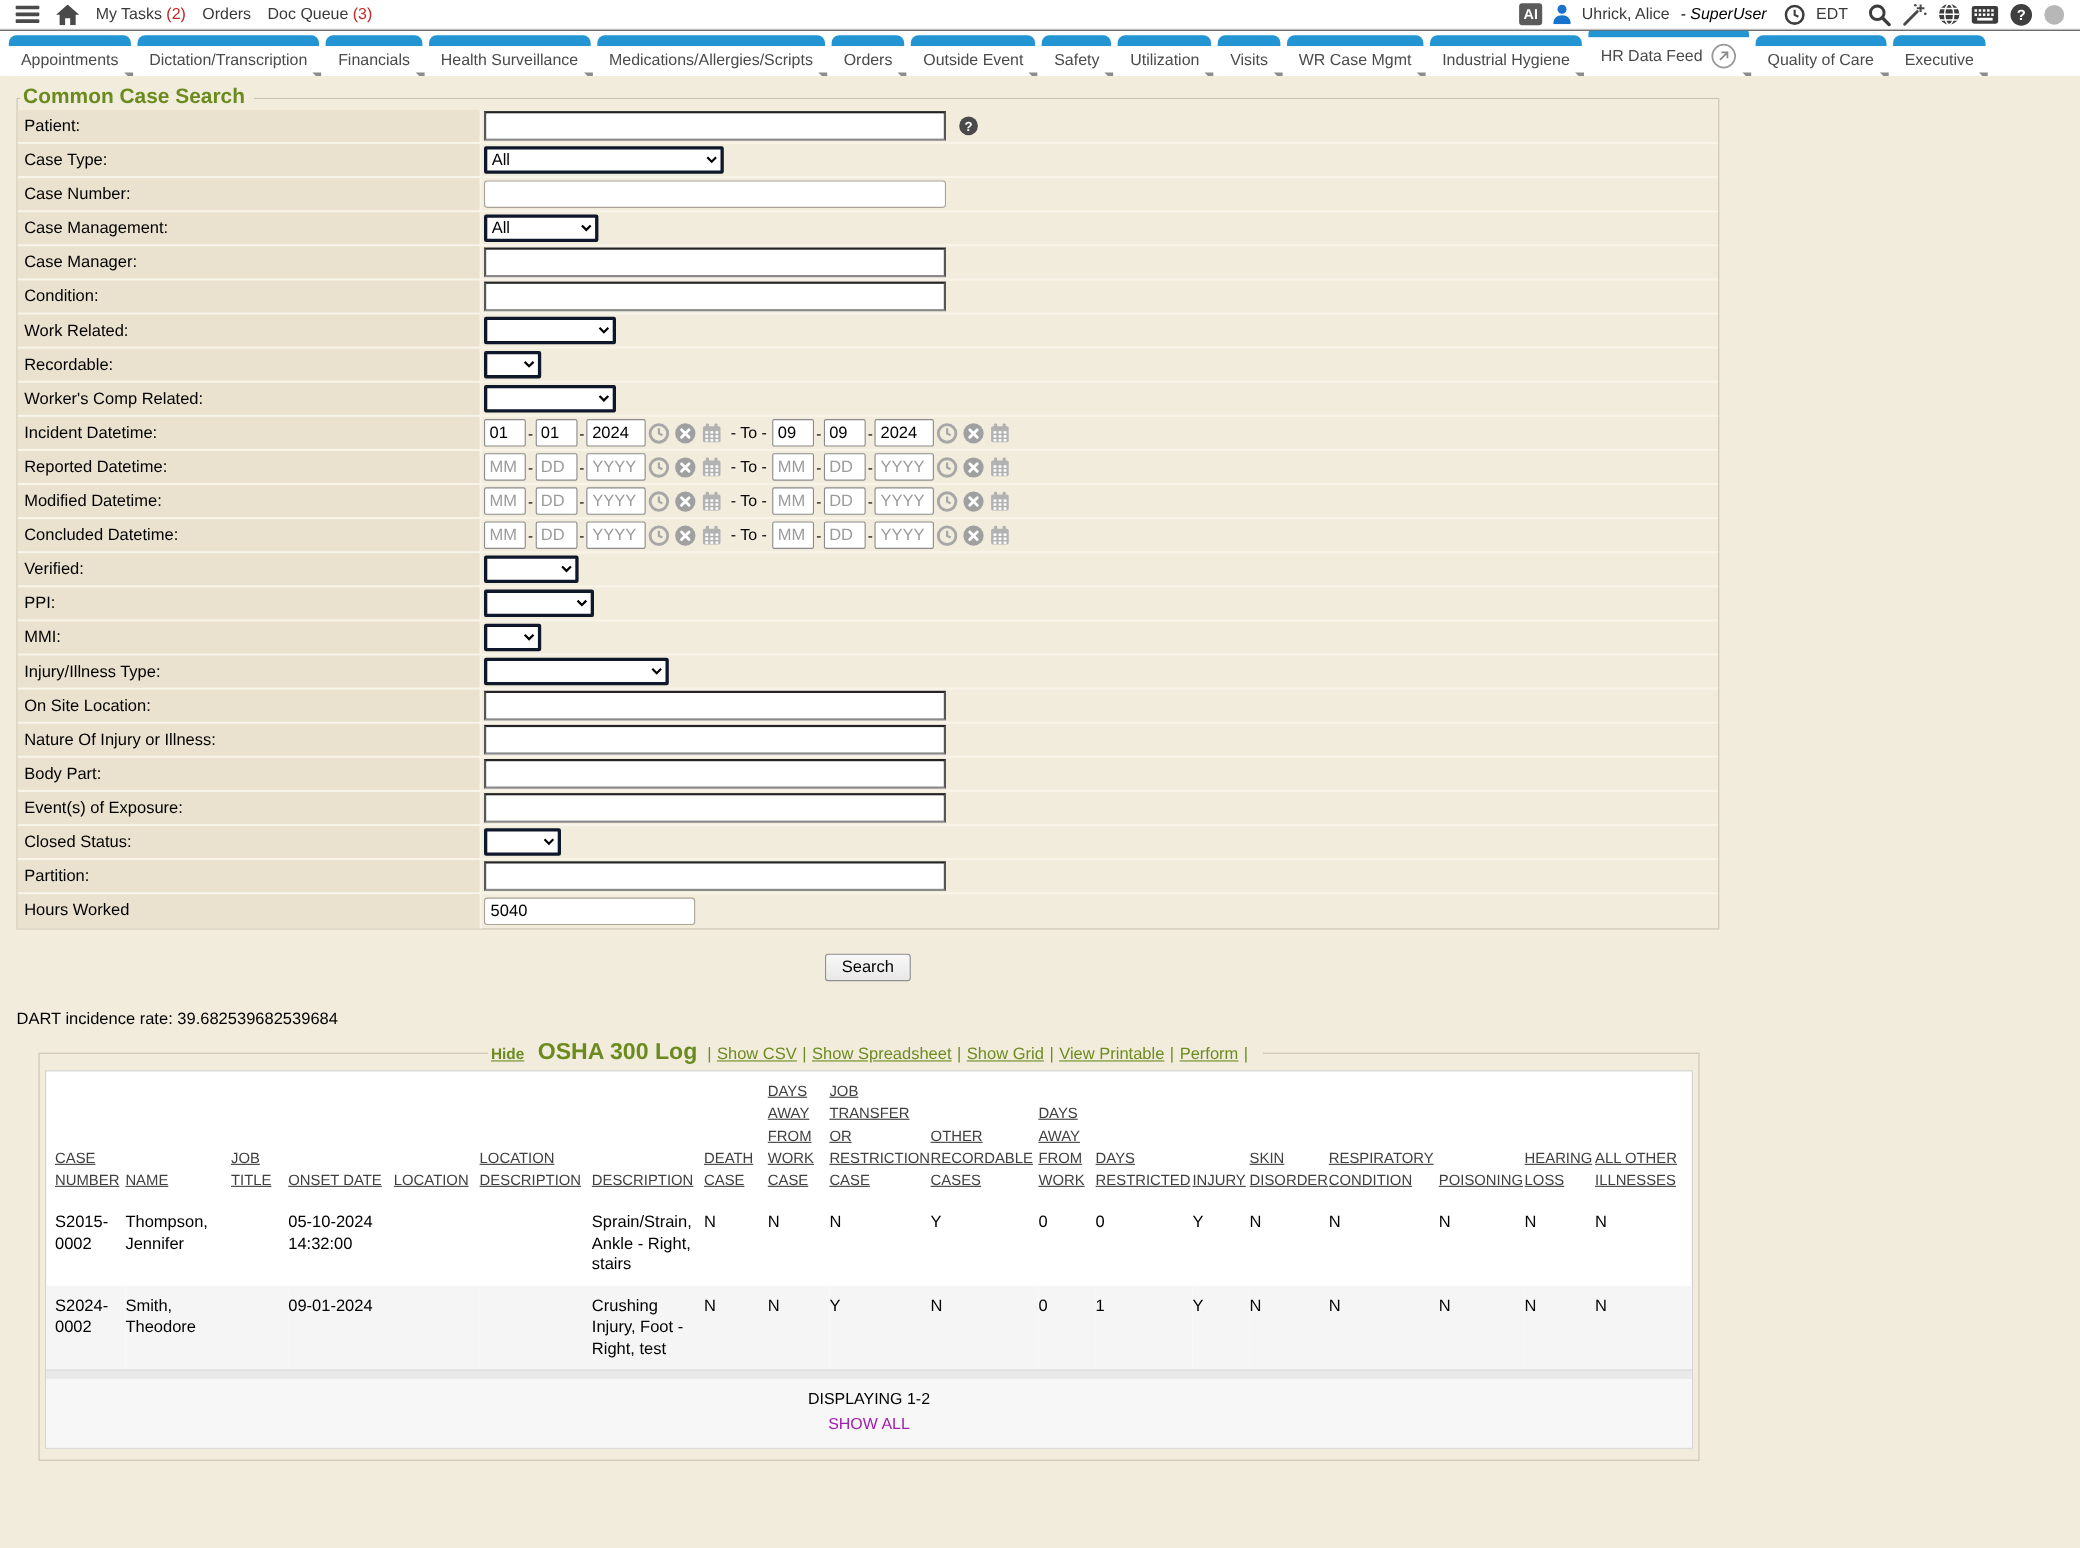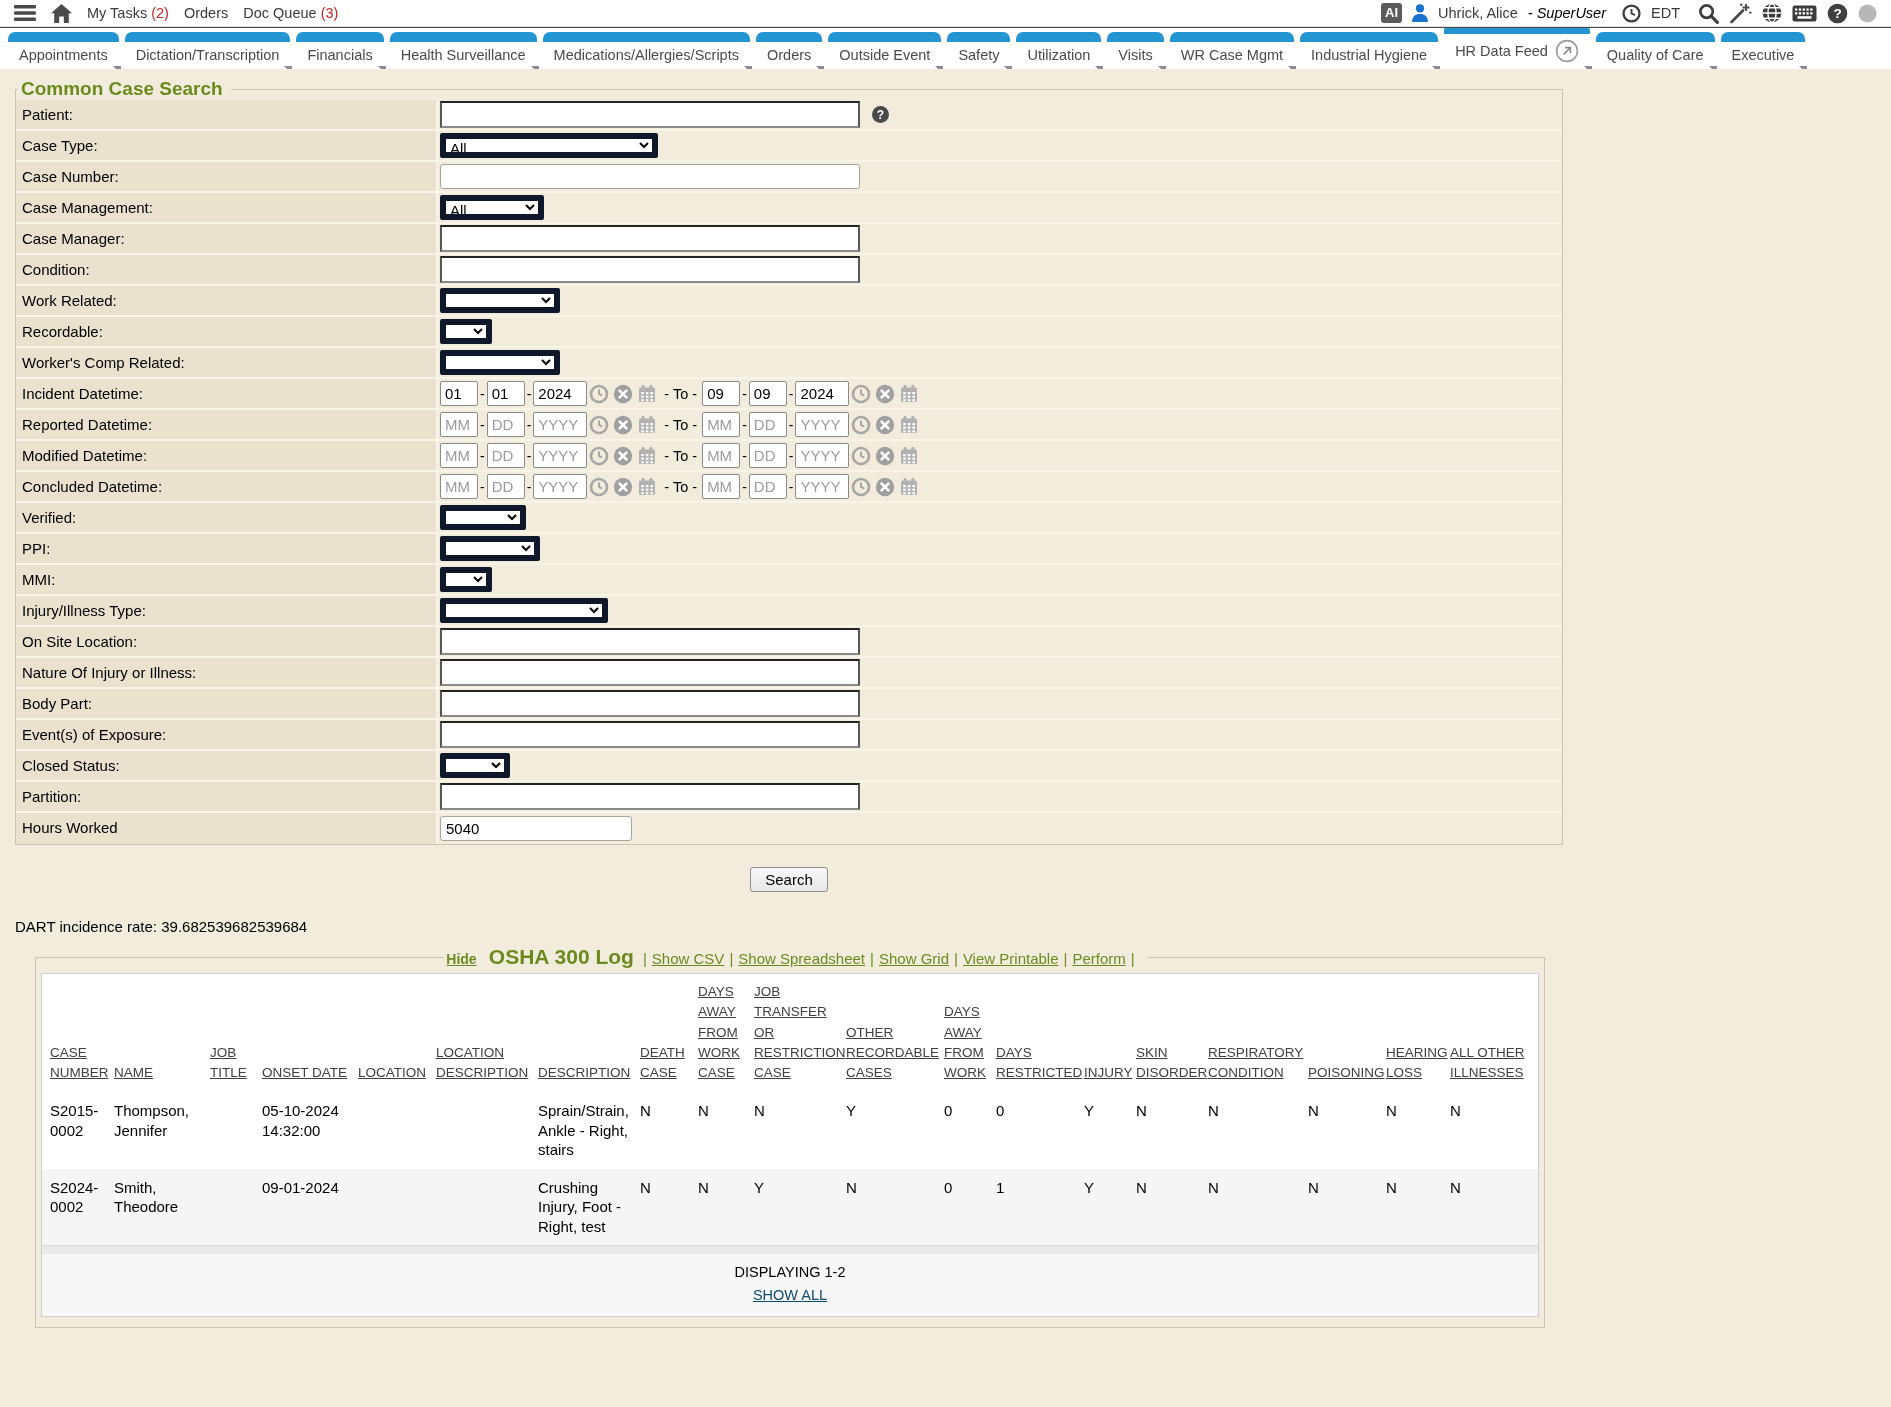--- a/index.html
+++ b/index.html
@@ -49,21 +49,21 @@
   .frow:last-child { border-bottom:none; }
   .flabel { flex:0 0 422px; background:#eae2cf; padding:6px 4px 0 6px;
     font-size:15px; border-right:2px solid #f8f4e8; }
   .ffield { flex:1; display:flex; align-items:center; padding-left:2px; }
 
   input, select, button { font-family:"Liberation Sans", sans-serif; }
   .inp-dark { height:27px; border:2px solid; border-color:#242424 #565656 #8a8a8a #565656;
     font-size:15px; padding:0 5px; background:#fff; }
   .inp-light { height:25px; border:1px solid #aaa39a; border-radius:3px;
     font-size:15px; padding:0 5px; background:#fff; }
-  .sel { height:25px; border:6px solid #0f172a; border-radius:2px; background:#fff;
+  .sel { height:25px; border:3px solid #0f172a; border-radius:2px; background:#fff;
     font-size:15px; color:#000; }
   .inp-date { height:25px; border:1px solid #8a8a8a; border-radius:2px;
     font-size:15px; padding:0 4px; background:#fff; }
   input::placeholder { color:#9b9b9b; opacity:1; }
   .date-dash { margin:0 2px; font-size:14px; }
   .icon-btn { display:inline-flex; align-items:center; margin:0 2px; cursor:pointer; }
   .icon-btn:first-of-type { margin-left:7px; }
   .to-label { margin:0 5px; font-size:14.5px; }
   .help-badge { width:17px; height:17px; border-radius:50%; background:#4a4a4a; color:#fff;
     font-size:12px; font-weight:bold; display:inline-flex; align-items:center;
@@ -86,21 +86,21 @@
   .table-box { background:#fff; border:1px solid #cfcfcf; margin:2px; }
   table.osha { border-collapse:collapse; table-layout:fixed; width:100%; font-size:15px; }
   .osha th { text-align:left; vertical-align:bottom; padding:8px 6px 9px 0; font-weight:normal; }
   .osha th a { color:#3f3f3f; font-size:13.5px; text-decoration:underline; line-height:1.5; }
   .osha td { vertical-align:top; padding:9px 8px 9px 0; line-height:1.3; }
   .osha th:first-child, .osha td:first-child { padding-left:8px;margin-left:34px; }
   tr.alt { background:#f5f5f5; }
   .scroll-strip { height:9px; background:#e9e9e9; border-top:1px solid #dadada; }
   .table-footer { background:#f7f7f7; text-align:center; padding:7px 0 10px;
     font-size:14.5px; line-height:1.55; }
-  .show-all { color:#0c4a6e; text-decoration:underline; }
+  .show-all { color:#a21caf; }
 </style>
 </head>
 <body>
 
 <div class="topbar">
   <span class="icon-plain">
     <svg width="22" height="16" viewBox="0 0 22 16">
         <rect width="22" height="3.4" rx="1.2" fill="#4a4a4a"></rect>
         <rect y="6.3" width="22" height="3.4" rx="1.2" fill="#4a4a4a"></rect>
         <rect y="12.6" width="22" height="3.4" rx="1.2" fill="#4a4a4a"></rect>

